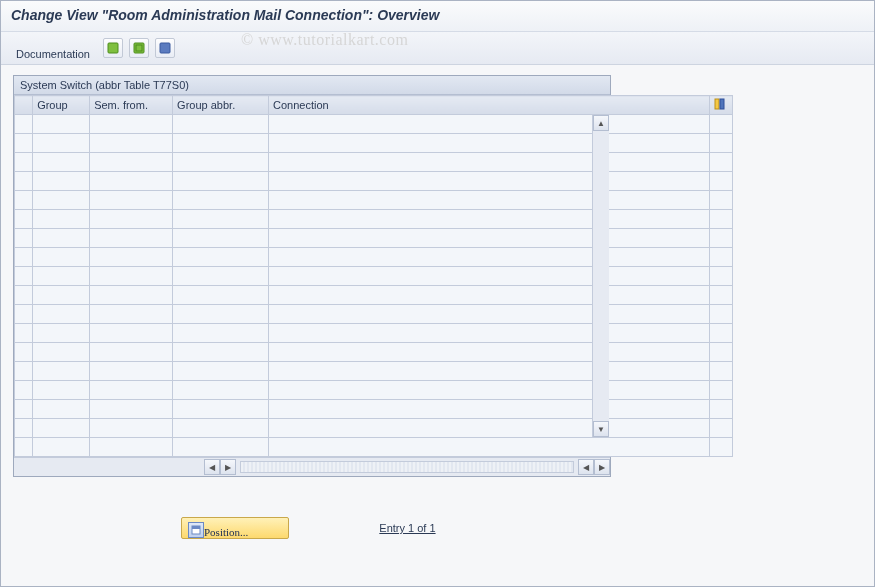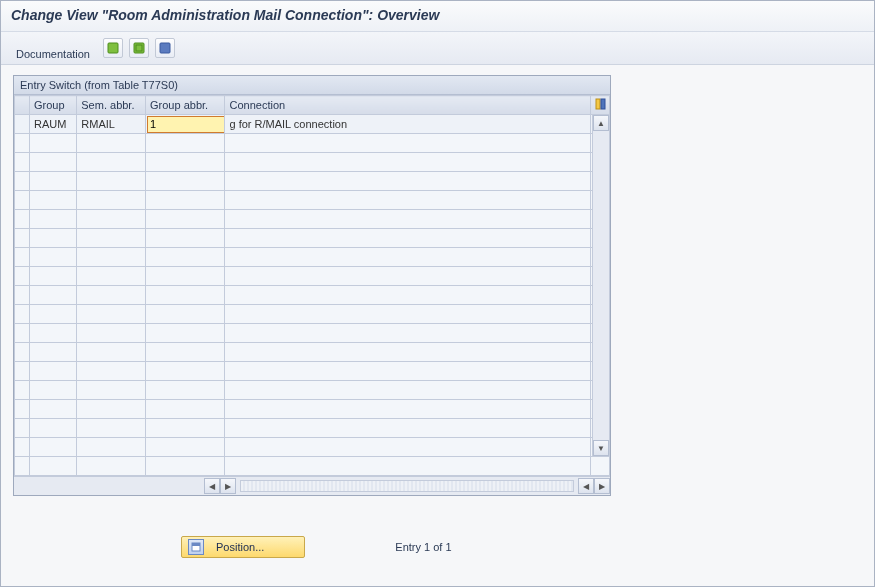--- a/index.html
+++ b/index.html
@@ -89,21 +89,21 @@
     padding: 3px 6px;
     font-size: 11px;
     color: #2b3a55;
   }
   .grid-wrap {
     position: relative;
   }
   table.grid {
     border-collapse: collapse;
     table-layout: fixed;
-    width: 596px;
+    width: 719px;
     background: #fdfdfe;
   }
   table.grid th, table.grid td {
     border: 1px solid #c3cbdb;
     height: 18px;
     padding: 0 4px;
     text-align: left;
     font-size: 11px;
     overflow: hidden;
     white-space: nowrap;
@@ -202,40 +202,42 @@
   
   .footer {
     margin-top: 40px;
     display: flex;
     align-items: center;
     gap: 90px;
     padding-left: 180px;
   }
   .pos-btn {
     display: inline-flex;
-    align-items: center;
-    gap: 12px;
+    align-items: flex-end;
+    gap: 0;
     height: 20px;
     padding: 0 40px 0 6px;
     border: 1px solid #c9a84b;
     background: linear-gradient(#fff1b8,#fdd96e);
     color: #1a2b52;
     font-size: 11px;
     cursor: pointer;
     border-radius: 2px;
+    font-family: Liberation Serif, serif;
   }
   .pos-btn .pos-icon {
     width: 14px; height: 14px;
     border: 1px solid #6b89c4;
     background: linear-gradient(#dfe8f7,#bfd0ee);
     display:inline-flex; align-items:center; justify-content:center;
   }
   .entry-text {
     font-size: 11px;
     color: #2b3a55;
+    text-decoration: underline;
   }
 </style>
 </head>
 <body>
 
 <div class="app">
 
   <div class="title-bar">Change View "Room Administration Mail Connection": Overview</div>
 
   <div class="toolbar">
@@ -252,65 +254,53 @@
           <rect x="3" y="3" width="6" height="6" fill="#fff"></rect>
         </svg>
     </span>
     <span class="icon-btn icon-blue">
       <svg width="12" height="12">
           <rect x="1" y="1" width="10" height="10" rx="1" stroke-width="1"></rect>
         </svg>
     </span>
   </div>
 
+  <div class="watermark">© www.tutorialkart.com</div>
 
   <div class="panel">
-    <div class="panel-title">Entry Switch (from Table T77S0)</div>
+    <div class="panel-title">System Switch (abbr Table T77S0)</div>
 
     <div class="grid-wrap">
       <table class="grid">
         <colgroup>
           <col class="col-rowsel">
           <col class="col-group">
           <col class="col-sem">
           <col class="col-val">
           <col class="col-desc">
           <col class="col-cfg">
         </colgroup>
         <thead>
           <tr>
             <th class="col-rowsel"></th>
             <th>Group</th>
-            <th>Sem. abbr.</th>
+            <th>Sem. from.</th>
             <th>Group abbr.</th>
             <th>Connection</th>
             <th class="col-cfg">
               <span class="cfg-icon">
                 <svg width="12" height="12">
                   <rect x="1" y="1" width="4" height="10" fill="#f4c845" stroke="#bb8f1a"></rect>
                   <rect x="6" y="1" width="4" height="10" fill="#4f74bb" stroke="#2f4f99"></rect>
                 </svg>
               </span>
             </th>
           </tr>
         </thead>
         <tbody id="grid-body">
-          <tr class="data-row">
-            <td class="row-sel"></td>
-            <td>RAUM</td>
-            <td>RMAIL</td>
-            <td style="padding:0 1px;">
-              <div class="val-cell-active">
-                <input class="val-input" value="1" style="">
-
-              </div>
-            </td>
-            <td>g for R/MAIL connection</td>
-            <td class="row-sel"></td>
-          </tr>
 
         <tr class="empty-row">
               <td class="row-sel"></td>
               <td></td>
               <td></td>
               <td></td>
               <td></td>
               <td class="row-sel"></td>
             </tr>
             <tr class="empty-row">

